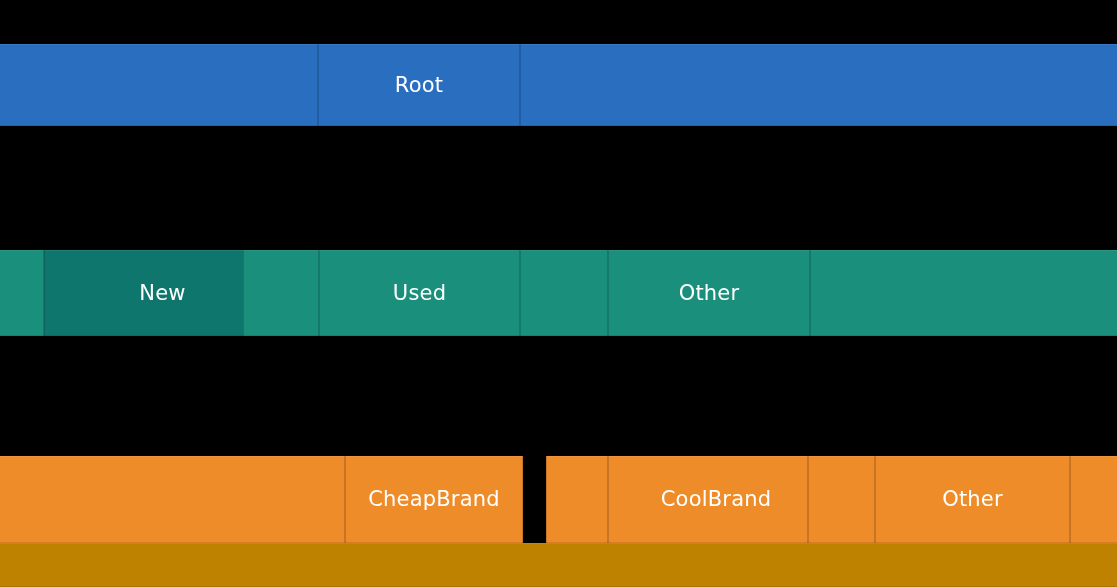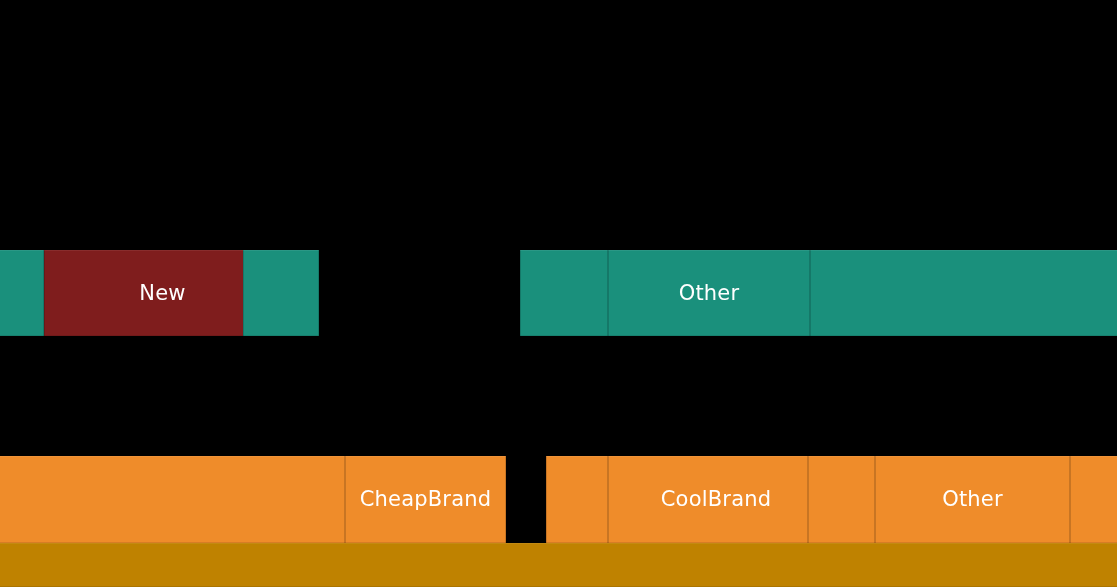--- a/index.html
+++ b/index.html
@@ -71,54 +71,74 @@
     bottom: 0;
     height: 1px;
     background: rgba(0, 0, 0, 0.10);
   }
 </style>
 </head>
 <body>
 
 <div id="stage" style="width: 1117px; height: 587px; background: rgb(0, 0, 0);">
 
+<div class="level" style="top: 44px; height: 82px;">
+      <div class="node seam-right" style="left: 0px; width: 318px; height: 82px; background: rgb(42, 110, 191);">
+        <div class="cap-top"></div>
+        <div class="cap-bottom"></div>
+      </div>
+      <div class="node seam-left seam-right" style="left: 318px; width: 202px; height: 82px; background: rgb(42, 110, 191);">
+        <div class="cap-top"></div>
+        <div class="cap-bottom"></div>
+        <span class="node-label" style="color: rgb(255, 255, 255);">Root</span>
+      </div>
+      <div class="node seam-left" style="left: 520px; width: 597px; height: 82px; background: rgb(42, 110, 191);">
+        <div class="cap-top"></div>
+        <div class="cap-bottom"></div>
+      </div>
+    </div>
     <div class="level" style="top: 250px; height: 86px;">
       <div class="node seam-right" style="left: 0px; width: 44px; height: 86px; background: rgb(26, 144, 124);">
         <div class="cap-top"></div>
         <div class="cap-bottom"></div>
       </div>
-      <div class="node seam-left seam-right" style="left: 44px; width: 237px; height: 86px; background: #7f1d1d;">
+      <div class="node seam-left seam-right" style="left: 44px; width: 237px; height: 86px; background: #0f766e;">
         <div class="cap-top"></div>
         <div class="cap-bottom"></div>
         <span class="node-label" style="color: rgb(255, 255, 255);">New</span>
       </div>
       <div class="node seam-left seam-right" style="left: 243px; width: 76px; height: 86px; background: rgb(26, 144, 124);">
         <div class="cap-top"></div>
         <div class="cap-bottom"></div>
+      </div>
+      <div class="node seam-left seam-right" style="left: 319px; width: 201px; height: 86px; background: rgb(26, 144, 124);">
+        <div class="cap-top"></div>
+        <div class="cap-bottom"></div>
+        <span class="node-label" style="color: rgb(255, 255, 255);">Used</span>
       </div>
       <div class="node seam-left seam-right" style="left: 520px; width: 88px; height: 86px; background: rgb(26, 144, 124);">
         <div class="cap-top"></div>
         <div class="cap-bottom"></div>
       </div>
       <div class="node seam-left seam-right" style="left: 608px; width: 202px; height: 86px; background: rgb(26, 144, 124);">
         <div class="cap-top"></div>
         <div class="cap-bottom"></div>
         <span class="node-label" style="color: rgb(255, 255, 255);">Other</span>
       </div>
       <div class="node seam-left" style="left: 810px; width: 307px; height: 86px; background: rgb(26, 144, 124);">
         <div class="cap-top"></div>
         <div class="cap-bottom"></div>
       </div>
     </div>
     <div class="level" style="top: 456px; height: 87px;">
       <div class="node seam-right" style="left: 0px; width: 345px; height: 87px; background: rgb(239, 140, 42);">
         <div class="cap-top"></div>
         <div class="cap-bottom"></div>
       </div>
-      <div class="node seam-left seam-right" style="left: 345px; width: 161px; height: 87px; background: rgb(239, 140, 42);">
+      <div class="node seam-left seam-right" style="left: 345px; width: 178px; height: 87px; background: rgb(239, 140, 42);">
         <div class="cap-top"></div>
         <div class="cap-bottom"></div>
         <span class="node-label" style="color: rgb(255, 255, 255);">CheapBrand</span>
       </div>
       <div class="node seam-left seam-right" style="left: 546px; width: 62px; height: 87px; background: rgb(239, 140, 42);">
         <div class="cap-top"></div>
         <div class="cap-bottom"></div>
       </div>
       <div class="node seam-left seam-right" style="left: 608px; width: 200px; height: 87px; background: rgb(239, 140, 42); padding-left: 16px;">
         <div class="cap-top"></div>

